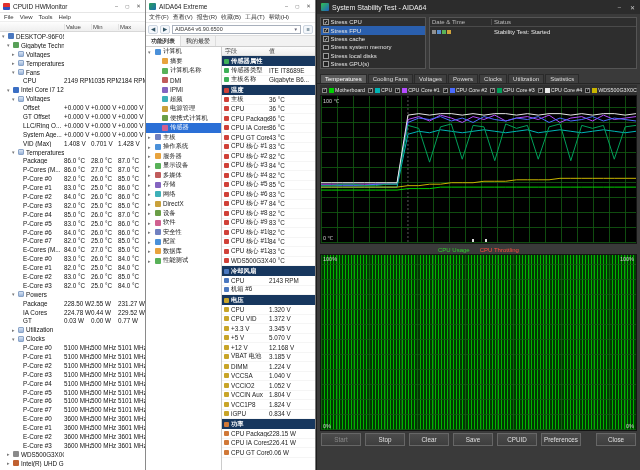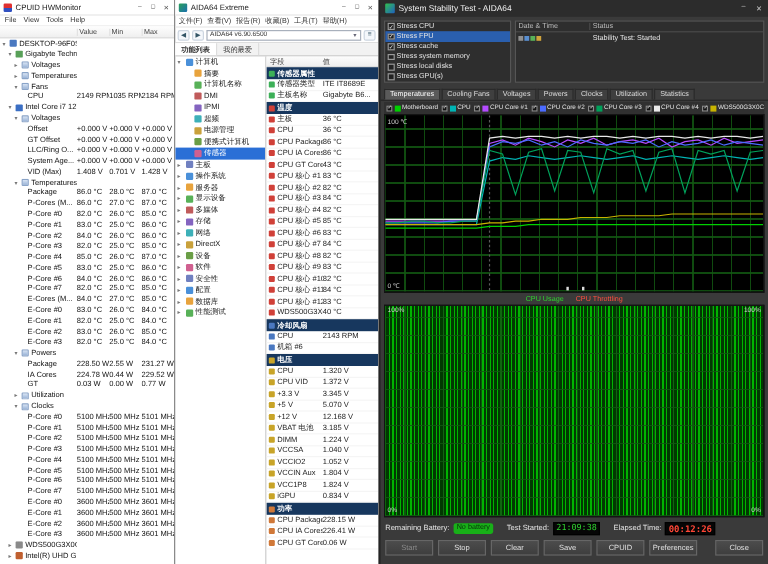--- a/index.html
+++ b/index.html
@@ -1084,28 +1084,20 @@
     <div class="plot" id="plot2">
       <div class="usage-fill" id="usage-fill" style="height: 100%;"></div>
       <div class="plot-grid"></div>
       <span class="axis-label" style="top:1px;left:2px;">100%</span>
       <span class="axis-label" style="top:1px;right:2px;">100%</span>
       <span class="axis-label" style="bottom:1px;left:2px;">0%</span>
       <span class="axis-label" style="bottom:1px;right:2px;">0%</span>
     </div>
   </div>
 
-  <div class="st-footer">
-    <span>Remaining Battery:</span>
-    <span class="badge">No battery</span>
-    <span style="margin-left:8px;">Test Started:</span>
-    <span class="led green">21:09:38</span>
-    <span style="margin-left:8px;">Elapsed Time:</span>
-    <span class="led red">00:12:26</span>
-  </div>
   <div class="st-buttons" id="st-buttons">
       <button class="st-btn disabled" disabled="">Start</button>
       <button class="st-btn">Stop</button>
       <button class="st-btn">Clear</button>
       <button class="st-btn">Save</button>
       <button class="st-btn">CPUID</button>
       <button class="st-btn">Preferences</button>
       <button class="st-btn">Close</button>
     </div>
 </div>

